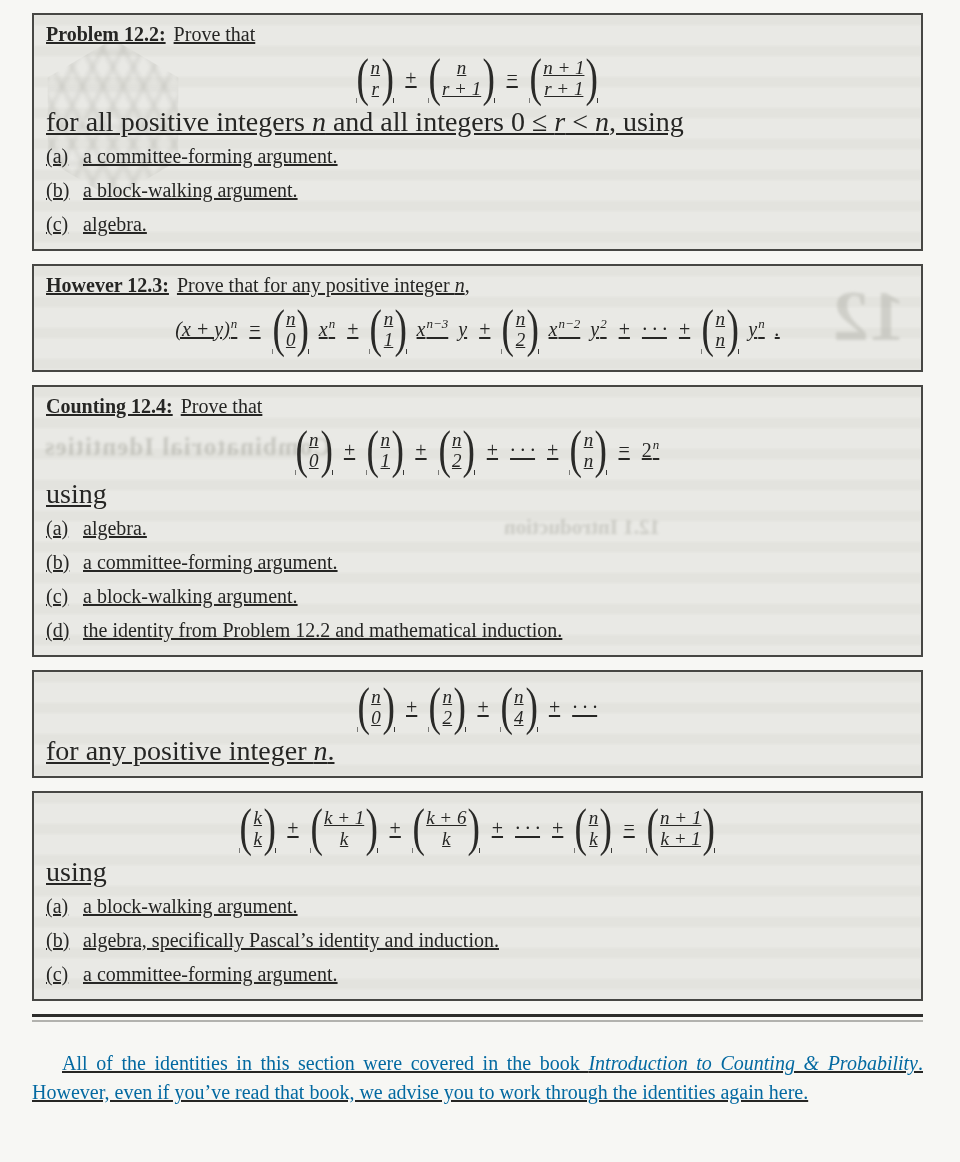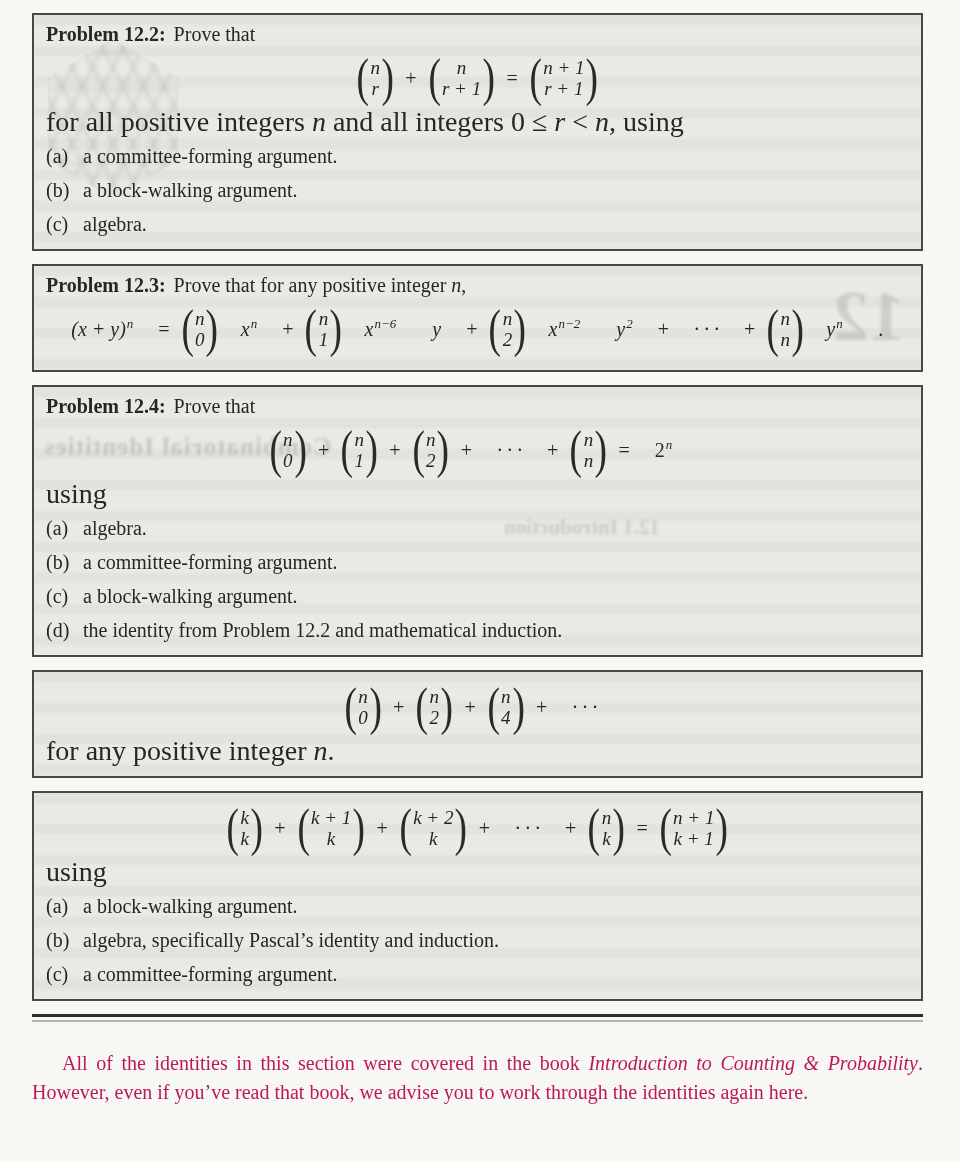--- a/index.html
+++ b/index.html
@@ -2,21 +2,21 @@
 <html><head>
 <meta charset="utf-8">
 <style>
   html,body{margin:0;padding:0;}
   body{
     width:960px;height:1162px;overflow:hidden;
     background:#f7f7f4;color:#262624;
     font-family:"Liberation Serif","DejaVu Serif",serif;
     -webkit-font-smoothing:antialiased;
   }
-  .page{box-sizing:border-box;width:960px;padding:13px 37px 0 32px;}
+  .page{box-sizing:border-box;width:960px;padding:13px 37px 0 32px;text-decoration:underline;}
 
   
   .pbox{
     position:relative;
     border:2px solid #474744;
     background:#e9e9e5;
     padding:5px 12px 11px 12px;
     margin-bottom:13px;
     overflow:hidden;
   }
@@ -45,21 +45,21 @@
   .binom{display:inline-flex;align-items:center;margin:0 2px;}
   .paren{
     display:inline-block;font-size:52px;line-height:56px;font-weight:400;
     transform:scaleX(.72);color:#2a2a28;
   }
   .frac{
     display:inline-flex;flex-direction:column;align-items:center;justify-content:center;
     font-style:italic;font-size:19px;line-height:21px;margin:0 -1px;
   }
   .mop{margin:0 7px;}
-  .mi{font-style:italic;margin:0 18px;}
+  .mi{font-style:italic;margin:0 5px;}
   .mi.rm{font-style:normal;}
   .mi sup{font-size:13px;line-height:0;font-style:italic;margin-left:1px;}
 
   
   .ghost{
     position:absolute;z-index:1;pointer-events:none;
     color:#a6a69d;font-weight:bold;filter:blur(1.6px);
     transform:scaleX(-1);white-space:nowrap;
   }
   .g-art{
@@ -74,21 +74,21 @@
   .g-chapnum{right:16px;top:14px;font-size:72px;line-height:1;opacity:.38;}
   .g-title{left:10px;top:46px;font-size:25px;opacity:.5;letter-spacing:1px;}
   .g-section{left:470px;top:128px;font-size:21px;opacity:.45;}
 
   
   .rule{margin:4px 0 27px;}
   .rule .thick{height:3px;background:#2c2c2a;}
   .rule .thin{height:2px;background:#b2b2ae;margin-top:3px;}
   .para{
     margin:0 0 10px;font-size:20px;line-height:29px;
-    text-align:justify;text-indent:30px;color:#be185d;
+    text-align:justify;text-indent:30px;color:#0369a1;
   }
 </style>
 </head>
 <body>
 
 <div class="page">
 
   <div id="problems">
       <section class="pbox">
         <span class="ghost g-art"></span>
@@ -132,21 +132,21 @@
             <span class="itext">a block-walking argument.</span>
           </div>
           <div class="item">
             <span class="ilabel">(c)</span>
             <span class="itext">algebra.</span>
           </div>
         </div>
     </section>
       <section class="pbox">
         <span class="ghost g-chapnum">12</span>
-      <p class="phead"><b class="plabel">Problem 12.3:</b><span class="pintro">Prove that for any positive integer <i>n</i>,</span></p>
+      <p class="phead"><b class="plabel">However 12.3:</b><span class="pintro">Prove that for any positive integer <i>n</i>,</span></p>
       <div class="formula">
           <span class="mi">(x + y)<sup>n</sup></span>
           <span class="mop">=</span>
           <span class="binom">
             <span class="paren">(</span>
             <span class="frac">
               <span>n</span>
               <span>0</span>
             </span>
             <span class="paren">)</span>
@@ -154,21 +154,21 @@
           <span class="mi">x<sup>n</sup></span>
           <span class="mop">+</span>
           <span class="binom">
             <span class="paren">(</span>
             <span class="frac">
               <span>n</span>
               <span>1</span>
             </span>
             <span class="paren">)</span>
           </span>
-          <span class="mi">x<sup>n−6</sup></span>
+          <span class="mi">x<sup>n−3</sup></span>
           <span class="mi">y</span>
           <span class="mop">+</span>
           <span class="binom">
             <span class="paren">(</span>
             <span class="frac">
               <span>n</span>
               <span>2</span>
             </span>
             <span class="paren">)</span>
           </span>
@@ -186,21 +186,21 @@
             <span class="paren">)</span>
           </span>
           <span class="mi">y<sup>n</sup></span>
           <span class="mi">.</span>
         </div>
 
     </section>
       <section class="pbox">
         <span class="ghost g-section">12.1   Introduction</span>
         <span class="ghost g-title">Combinatorial Identities</span>
-      <p class="phead"><b class="plabel">Problem 12.4:</b><span class="pintro">Prove that</span></p>
+      <p class="phead"><b class="plabel">Counting 12.4:</b><span class="pintro">Prove that</span></p>
       <div class="formula">
           <span class="binom">
             <span class="paren">(</span>
             <span class="frac">
               <span>n</span>
               <span>0</span>
             </span>
             <span class="paren">)</span>
           </span>
           <span class="mop">+</span>
@@ -305,21 +305,21 @@
             <span class="frac">
               <span>k + 1</span>
               <span>k</span>
             </span>
             <span class="paren">)</span>
           </span>
           <span class="mop">+</span>
           <span class="binom">
             <span class="paren">(</span>
             <span class="frac">
-              <span>k + 2</span>
+              <span>k + 6</span>
               <span>k</span>
             </span>
             <span class="paren">)</span>
           </span>
           <span class="mop">+</span>
           <span class="mi">· · ·</span>
           <span class="mop">+</span>
           <span class="binom">
             <span class="paren">(</span>
             <span class="frac">

